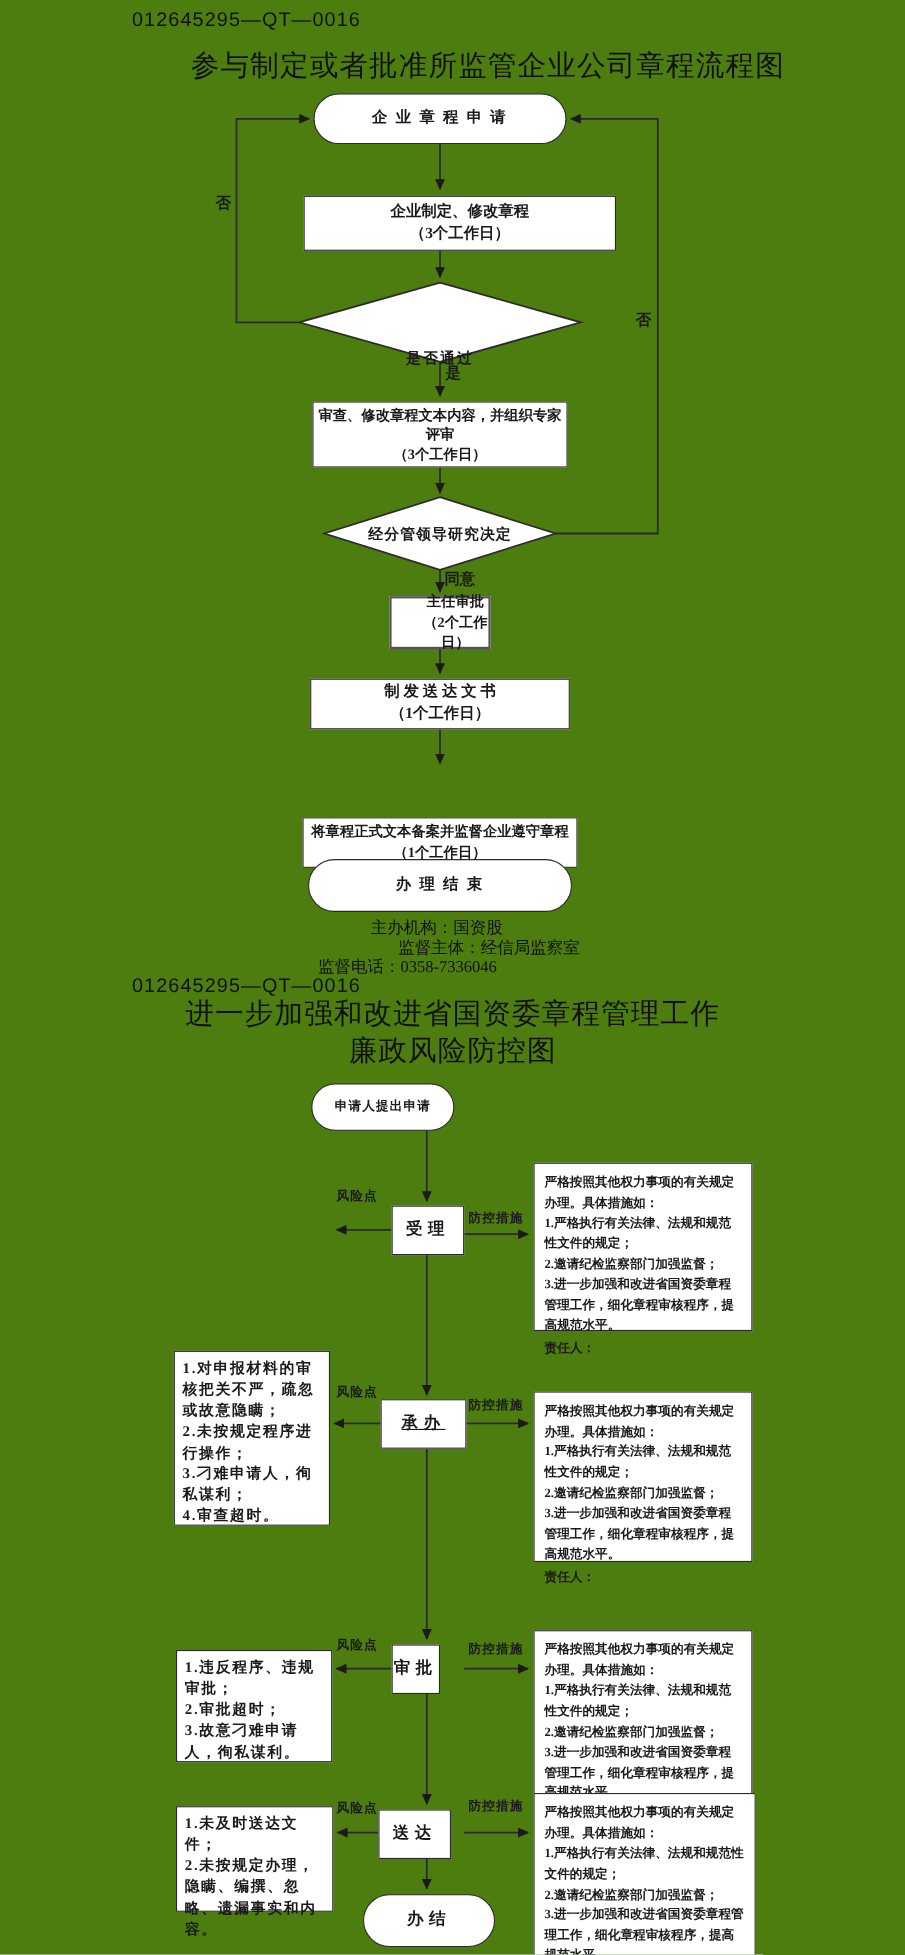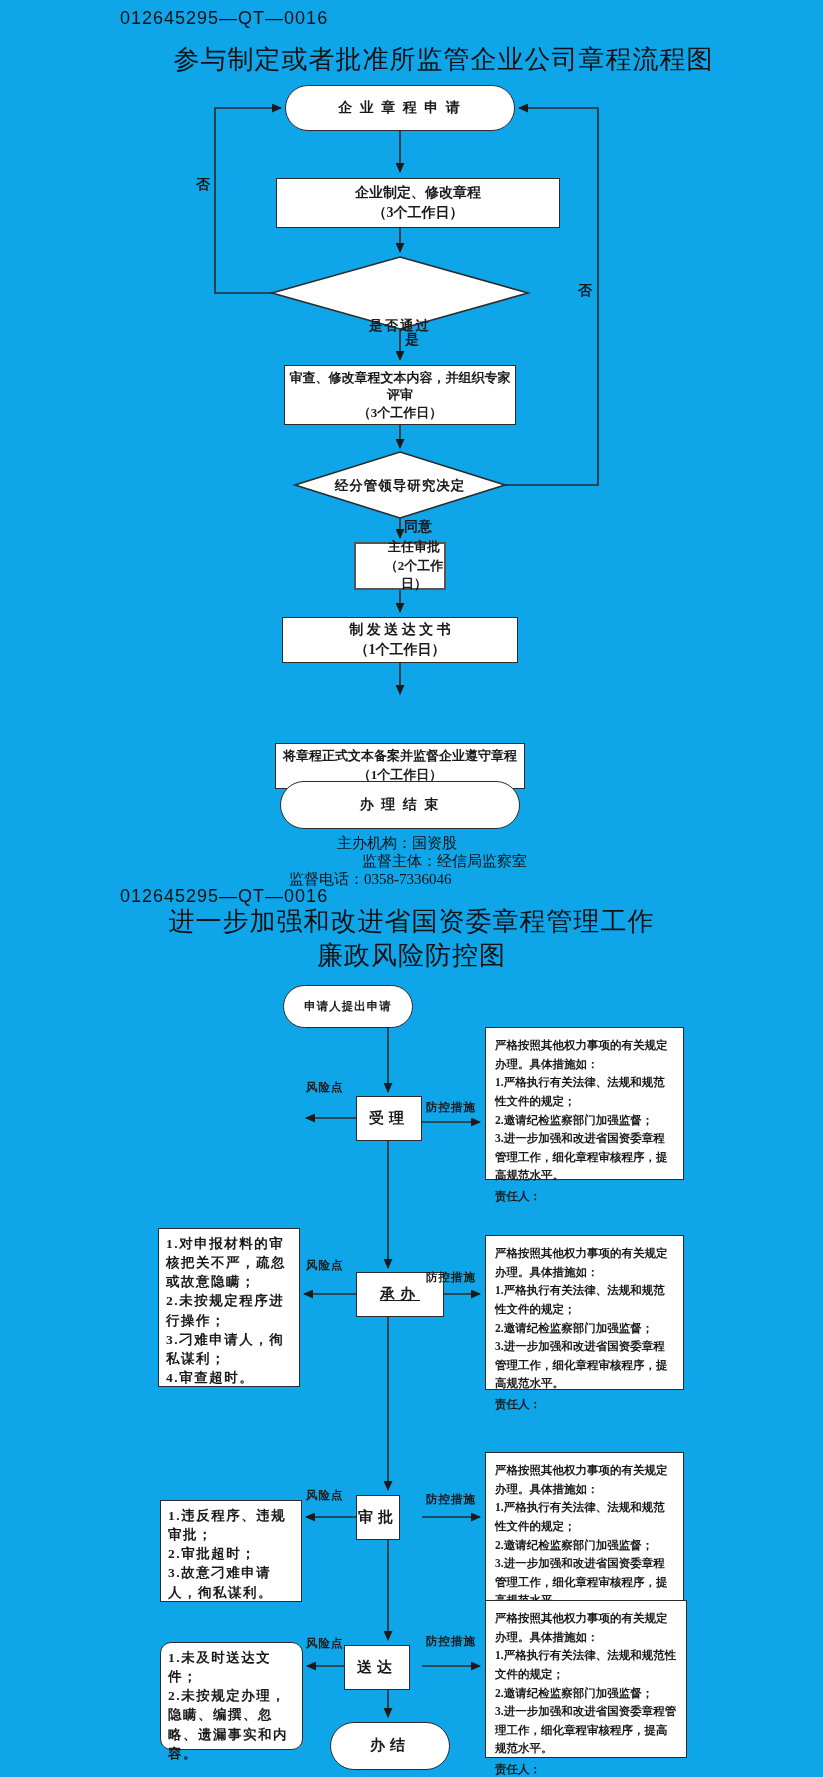--- a/index.html
+++ b/index.html
@@ -1,31 +1,31 @@
 <!DOCTYPE html>
 <html><head>
 <meta charset="utf-8">
 <style>
   html,body{margin:0;padding:0;background:#ffffff;}
-  #page{position:relative;width:823px;height:1777px;background:#0ea5e9;overflow:hidden;
+  #page{position:relative;width:823px;height:1777px;background:#4d7c0f;overflow:hidden;
         font-family:"Liberation Serif", serif;color:#1a1a1a;}
   .abs{position:absolute;}
   svg.wires{position:absolute;left:0;top:0;width:823px;height:1777px;}
   .docnum{font-family:"Liberation Sans", sans-serif;font-size:18px;letter-spacing:1px;color:#111;}
   .bigtitle{width:823px;text-align:center;font-size:26px;letter-spacing:1px;color:#111;}
   .node{position:absolute;border:1.6px solid #2b2b2b;background:#fff;display:flex;
         align-items:center;justify-content:center;text-align:center;
         white-space:pre-line;line-height:1.45;box-sizing:border-box;}
   .stadium{border-radius:26px;}
   .lbl{position:absolute;white-space:pre-line;}
   .dtext{position:absolute;text-align:center;}
   .riskbox{align-items:flex-start;justify-content:flex-start;text-align:left;
            padding:5px 7px;font-size:13.5px;letter-spacing:1.5px;line-height:1.42;font-weight:bold;}
   .measurebox{flex-direction:column;align-items:flex-start;justify-content:flex-start;
-              text-align:left;padding:8px 9px 4px 9px;font-size:11.5px;line-height:1.62;font-weight:bold;}
+              text-align:left;padding:8px 9px 4px 9px;font-size:11.5px;line-height:1.62;font-weight:bold;margin-top:30px;}
   .measurebox .resp{text-align:center;margin-top:2px;}
   .stage{font-size:15px;letter-spacing:5px;font-weight:bold;}
   .small{font-size:11.5px;font-weight:bold;letter-spacing:1px;}
   .footline{font-size:15px;color:#111;}
 </style>
 </head>
 <body>
 
 <div id="page">
 
@@ -119,21 +119,21 @@
 2.邀请纪检监察部门加强监督；
 3.进一步加强和改进省国资委章程管理工作，细化章程审核程序，提高规范水平。</div>
     <div class="resp">责任人：</div>
   </div>
 
   <div class="node riskbox" style="left:158px;top:1228px;width:142px;height:159px;">1.对申报材料的审核把关不严，疏忽或故意隐瞒；
 2.未按规定程序进行操作；
 3.刁难申请人，徇私谋利；
 4.审查超时。</div>
   <div class="lbl small" style="left:306px;top:1258px;">风险点</div>
-  <div class="node stage" style="left:356px;top:1272px;width:88px;height:45px;text-decoration:underline;">承办</div>
+  <div class="node stage" style="left:346px;top:1272px;width:78px;height:45px;text-decoration:underline;">承办</div>
   <div class="lbl small" style="left:426px;top:1270px;">防控措施</div>
   <div class="node measurebox" style="left:485px;top:1235px;width:199px;height:155px;">
     <div>严格按照其他权力事项的有关规定办理。具体措施如：
 1.严格执行有关法律、法规和规范性文件的规定；
 2.邀请纪检监察部门加强监督；
 3.进一步加强和改进省国资委章程管理工作，细化章程审核程序，提高规范水平。</div>
     <div class="resp">责任人：</div>
   </div>
 
   <div class="node riskbox" style="left:160px;top:1500px;width:142px;height:102px;">1.违反程序、违规审批；
@@ -143,21 +143,21 @@
   <div class="node stage" style="left:356px;top:1495px;width:44px;height:45px;">审批</div>
   <div class="lbl small" style="left:426px;top:1492px;">防控措施</div>
   <div class="node measurebox" style="left:485px;top:1452px;width:199px;height:155px;">
     <div>严格按照其他权力事项的有关规定办理。具体措施如：
 1.严格执行有关法律、法规和规范性文件的规定；
 2.邀请纪检监察部门加强监督；
 3.进一步加强和改进省国资委章程管理工作，细化章程审核程序，提高规范水平。</div>
     <div class="resp">责任人：</div>
   </div>
 
-  <div class="node riskbox" style="left:160px;top:1642px;width:143px;height:108px;border-radius:11px;">1.未及时送达文件；
+  <div class="node riskbox" style="left:160px;top:1642px;width:143px;height:96px;">1.未及时送达文件；
 2.未按规定办理，隐瞒、编撰、忽略、遗漏事实和内容。</div>
   <div class="lbl small" style="left:306px;top:1636px;">风险点</div>
   <div class="node stage" style="left:344px;top:1645px;width:66px;height:45px;">送达</div>
   <div class="lbl small" style="left:426px;top:1634px;">防控措施</div>
   <div class="node measurebox" style="left:485px;top:1600px;width:202px;height:158px;">
     <div>严格按照其他权力事项的有关规定办理。具体措施如：
 1.严格执行有关法律、法规和规范性文件的规定；
 2.邀请纪检监察部门加强监督；
 3.进一步加强和改进省国资委章程管理工作，细化章程审核程序，提高规范水平。</div>
     <div class="resp">责任人：</div>

